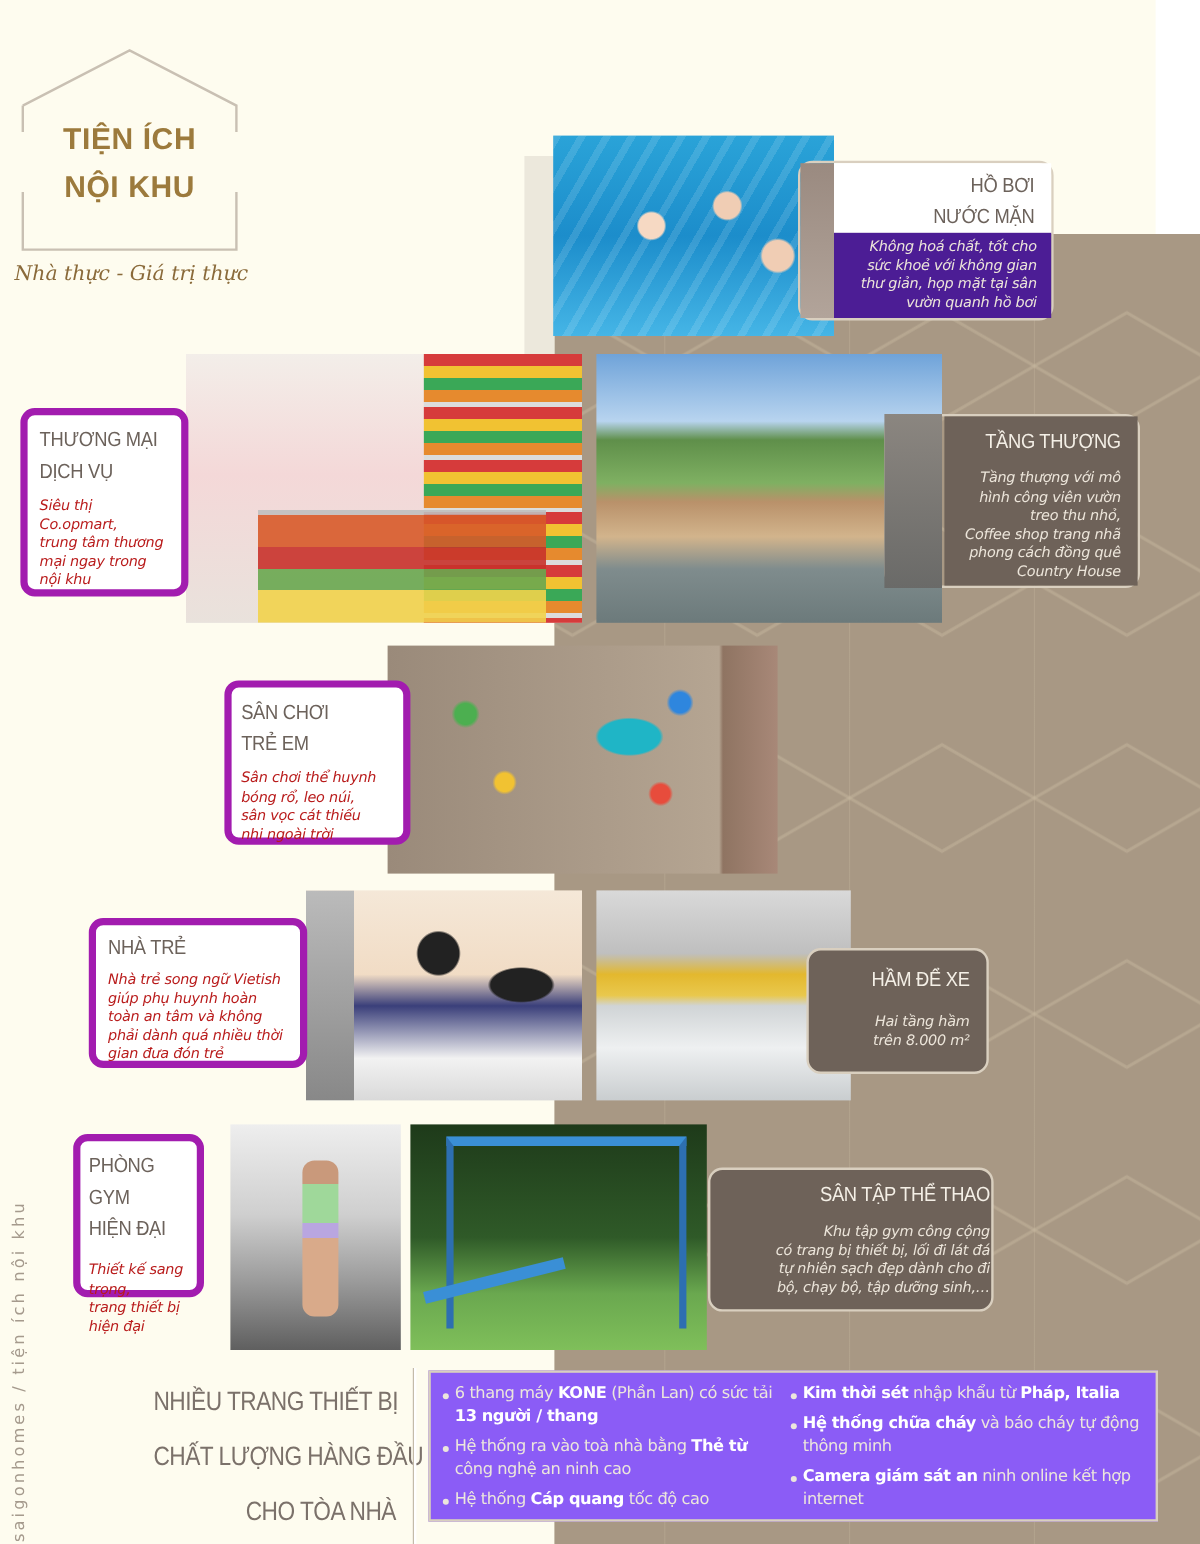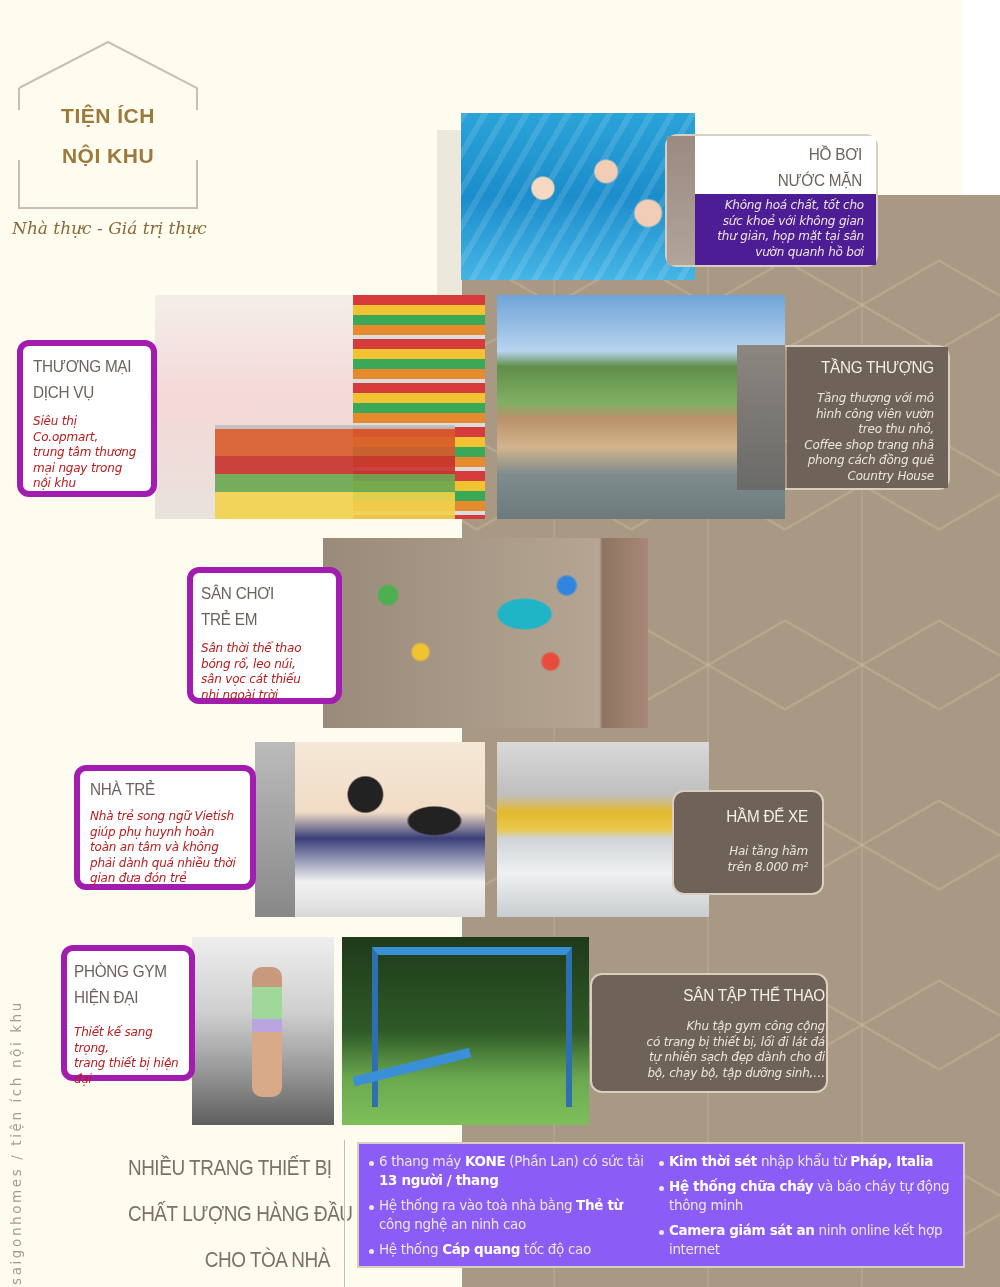--- a/index.html
+++ b/index.html
@@ -19,21 +19,21 @@
       linear-gradient(90deg, transparent 49.5%, rgba(200,185,160,0.35) 49.7%, rgba(200,185,160,0.35) 50.3%, transparent 50.5%);
     background-size: 154px 180px;
     background-position: 15px 20px;
   }
   .top-taupe-tab { position: absolute; left: 437px; top: 130px; width: 25px; height: 165px; background: #ece8dc; }
 
   
   .logo-house { position: absolute; left: 17px; top: 40px; width: 182px; height: 170px; }
   .logo-title {
     position: absolute; left: 28px; top: 96px; width: 160px;
-    font-family: "Liberation Sans", sans-serif; font-weight: bold; font-size: 21px; line-height: 40px;
+    font-family: "Liberation Sans", sans-serif; font-weight: bold; font-size: 25px; line-height: 40px;
     color: #9c7a3c; text-align: center; letter-spacing: 0.5px;
   }
   .tagline {
     position: absolute; left: 12px; top: 218px; width: 200px;
     font-family: "DejaVu Serif", serif; font-style: italic; font-size: 17px; color: #8a6a3a;
   }
 
   
   .photo { position: absolute; overflow: hidden; }
   .ph-pool { left: 461px; top: 113px; width: 234px; height: 167px;
@@ -98,21 +98,21 @@
   .pool-box .top { position: absolute; left: 28px; top: 0; right: 0; height: 58px; background: #fff; padding: 6px 14px 0 0; text-align: right; }
   .pool-box .bottom { position: absolute; left: 28px; top: 58px; right: 0; bottom: 0; background: #4c1d95; padding: 4px 12px 0 0; text-align: right; }
 
   .market-box { left: 17px; top: 340px; width: 140px; height: 157px; padding: 8px 8px 0 10px; }
   .roof-box { left: 737px; top: 345px; width: 213px; height: 145px; padding: 8px 14px 0 6px; text-align: right; }
   .roof-box .photo-edge { position: absolute; left: -2px; top: -2px; width: 48px; height: 145px; background: linear-gradient(180deg,#8b8680,#6a6a68); }
   .roof-box .inner { position: absolute; left: 48px; top: 0; right: 0; bottom: 0; background: #6e6259; padding: 8px 14px 0 6px; }
   .play-box { left: 187px; top: 567px; width: 155px; height: 137px; padding: 8px 6px 0 8px; }
   .nursery-box { left: 74px; top: 765px; width: 182px; height: 125px; padding: 6px 6px 0 10px; }
   .park-box { left: 672px; top: 790px; width: 152px; height: 105px; padding: 12px 14px 0 8px; text-align: right; }
-  .gym-box { left: 61px; top: 945px; width: 134px; height: 136px; padding: 8px 6px 0 7px; }
+  .gym-box { left: 61px; top: 945px; width: 109px; height: 136px; padding: 8px 6px 0 7px; }
   .sport-box { left: 590px; top: 973px; width: 238px; height: 120px; padding: 8px 1px 0 8px; text-align: right; }
 
   .side-text {
     position: absolute; left: 8px; top: 1285px; transform: rotate(-90deg); transform-origin: left top;
     font-family: "DejaVu Sans", sans-serif; font-size: 13.5px; letter-spacing: 2.6px; color: #a59a8d; white-space: nowrap;
   }
 
   .equip-heading {
     position: absolute; left: 95px; top: 1145px; width: 235px; text-align: right;
     font-family: "Liberation Sans", sans-serif; font-size: 22px; line-height: 46px; color: #7b716a;
@@ -215,21 +215,21 @@
     </div>
   </div>
 </div>
 
 <div class="box box-light play-box">
   <div class="title light-title">
     <div>SÂN CHƠI</div>
     <div>TRẺ EM</div>
   </div>
   <div class="desc light-desc" style="margin-top:8px">
-    <div>Sân thời thể thao</div>
+    <div>Sân chơi thể huynh</div>
     <div>bóng rổ, leo núi,</div>
     <div>sân vọc cát thiếu</div>
     <div>nhi ngoài trời</div>
   </div>
 </div>
 
 <div class="box box-light nursery-box">
   <div class="title light-title">
     <div>NHÀ TRẺ</div>
   </div>

